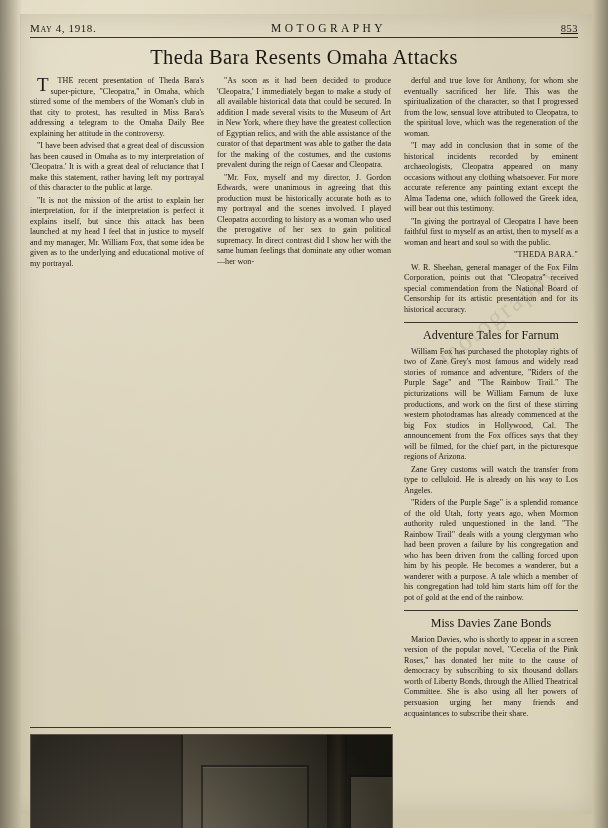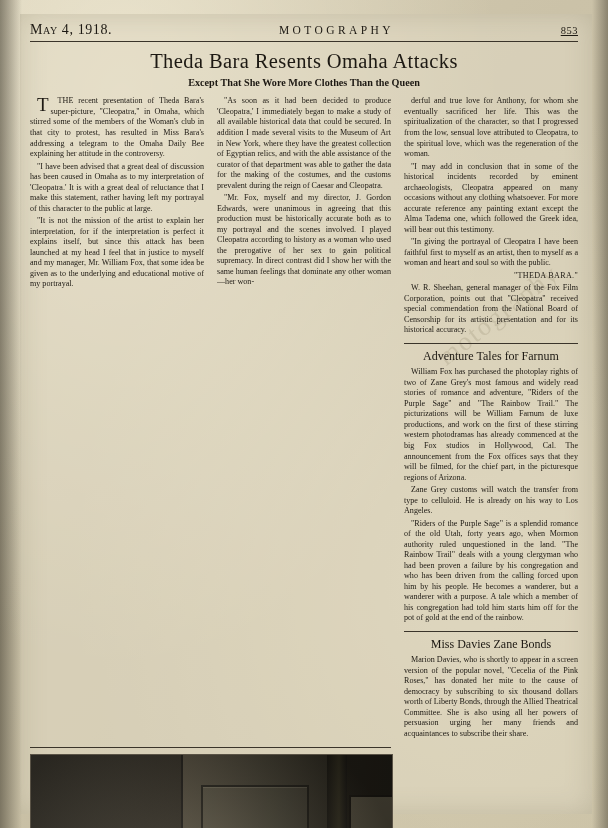--- a/index.html
+++ b/index.html
@@ -45,21 +45,21 @@
   .runhead {
     display: flex;
     align-items: baseline;
     justify-content: space-between;
     font-size: 9.5px;
     letter-spacing: 0.5px;
     padding-bottom: 3px;
   }
   .runhead .date {
     font-variant: small-caps;
-    font-size: 14px;
+    font-size: 11px;
     letter-spacing: 0.6px;
   }
   .runhead .mag {
     font-size: 11.5px;
     letter-spacing: 3.4px;
     font-weight: normal;
   }
   .runhead .pageno {
     font-size: 10.5px;
     text-decoration: underline;
@@ -221,21 +221,20 @@
 
     <div class="runhead">
       <div class="date">May 4, 1918.</div>
       <div class="mag">MOTOGRAPHY</div>
       <div class="pageno">853</div>
     </div>
     <div class="rule-top"></div>
 
     <h1 class="headline">Theda Bara Resents Omaha Attacks</h1>
     <div class="deck">
-      <div>Except That She Wore More Clothes Than the Queen</div>
     </div>
 
     <div class="cols">
 
       <div class="col col1">
         <p class="dropcap-p"><span class="dropcap">T</span><span>THE recent presentation of Theda Bara's super-picture, "Cleopatra," in Omaha, which stirred some of the members of the Woman's club in that city to protest, has resulted in Miss Bara's addressing a telegram to the Omaha Daily Bee explaining her attitude in the controversy.</span></p>
         <p>"I have been advised that a great deal of discussion has been caused in Omaha as to my interpretation of 'Cleopatra.' It is with a great deal of reluctance that I make this statement, rather having left my portrayal of this character to the public at large.</p>
         <p>"It is not the mission of the artist to explain her interpretation, for if the interpretation is perfect it explains itself, but since this attack has been launched at my head I feel that in justice to myself and my manager, Mr. William Fox, that some idea be given as to the underlying and educational motive of my portrayal.</p>
       </div>
 

